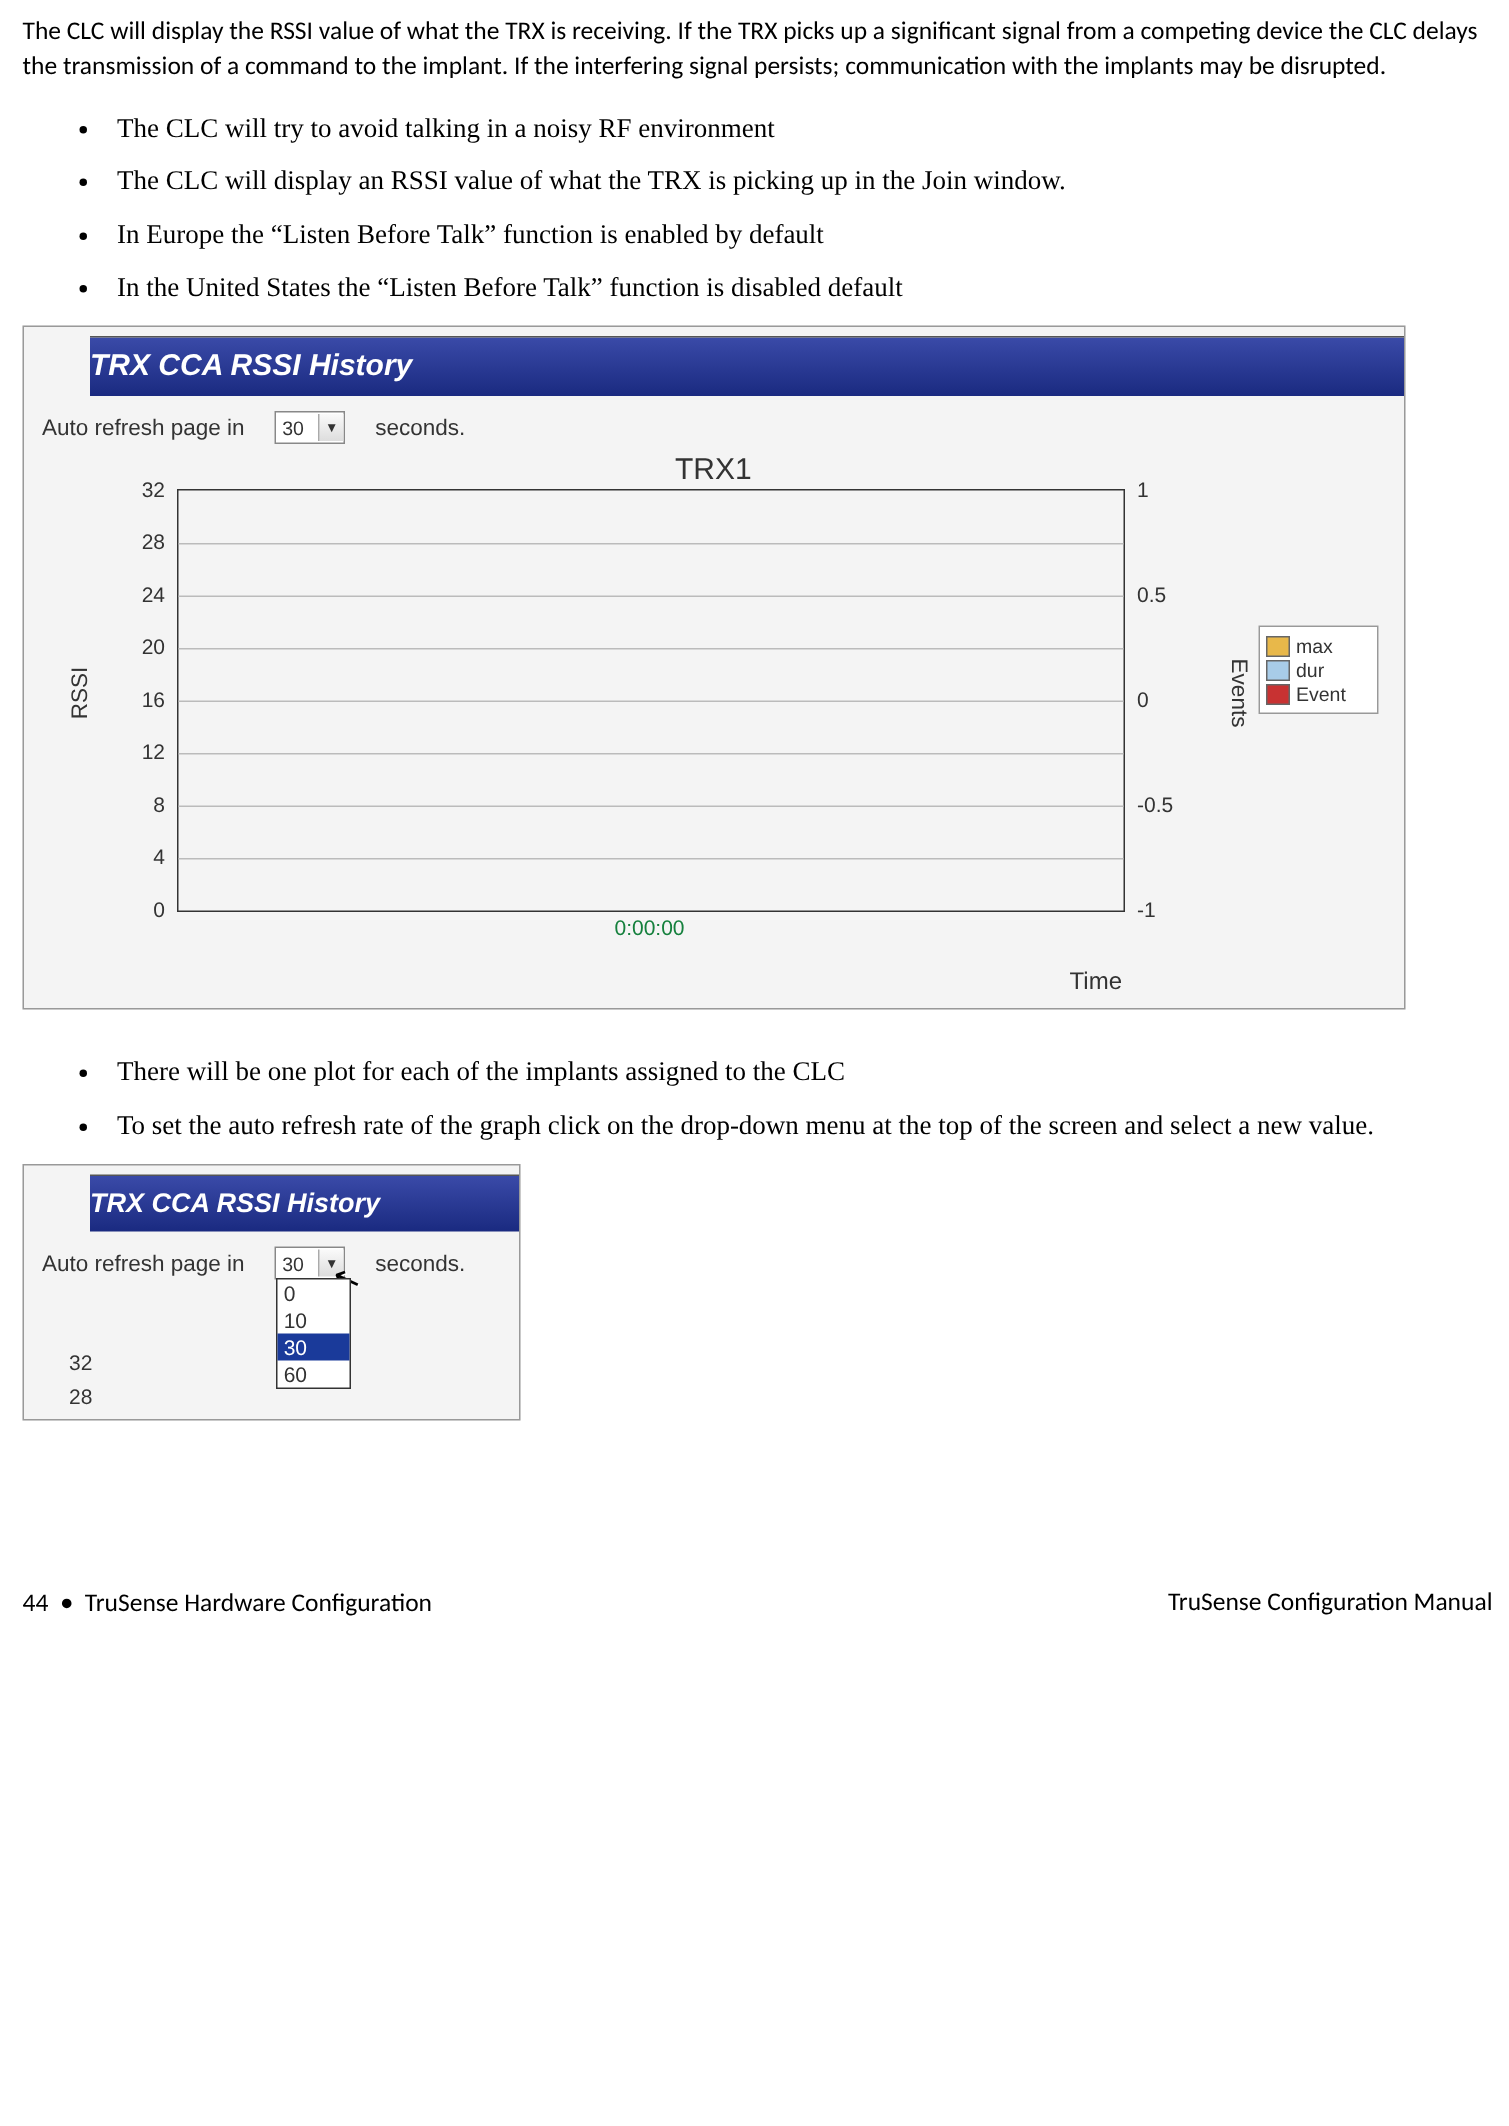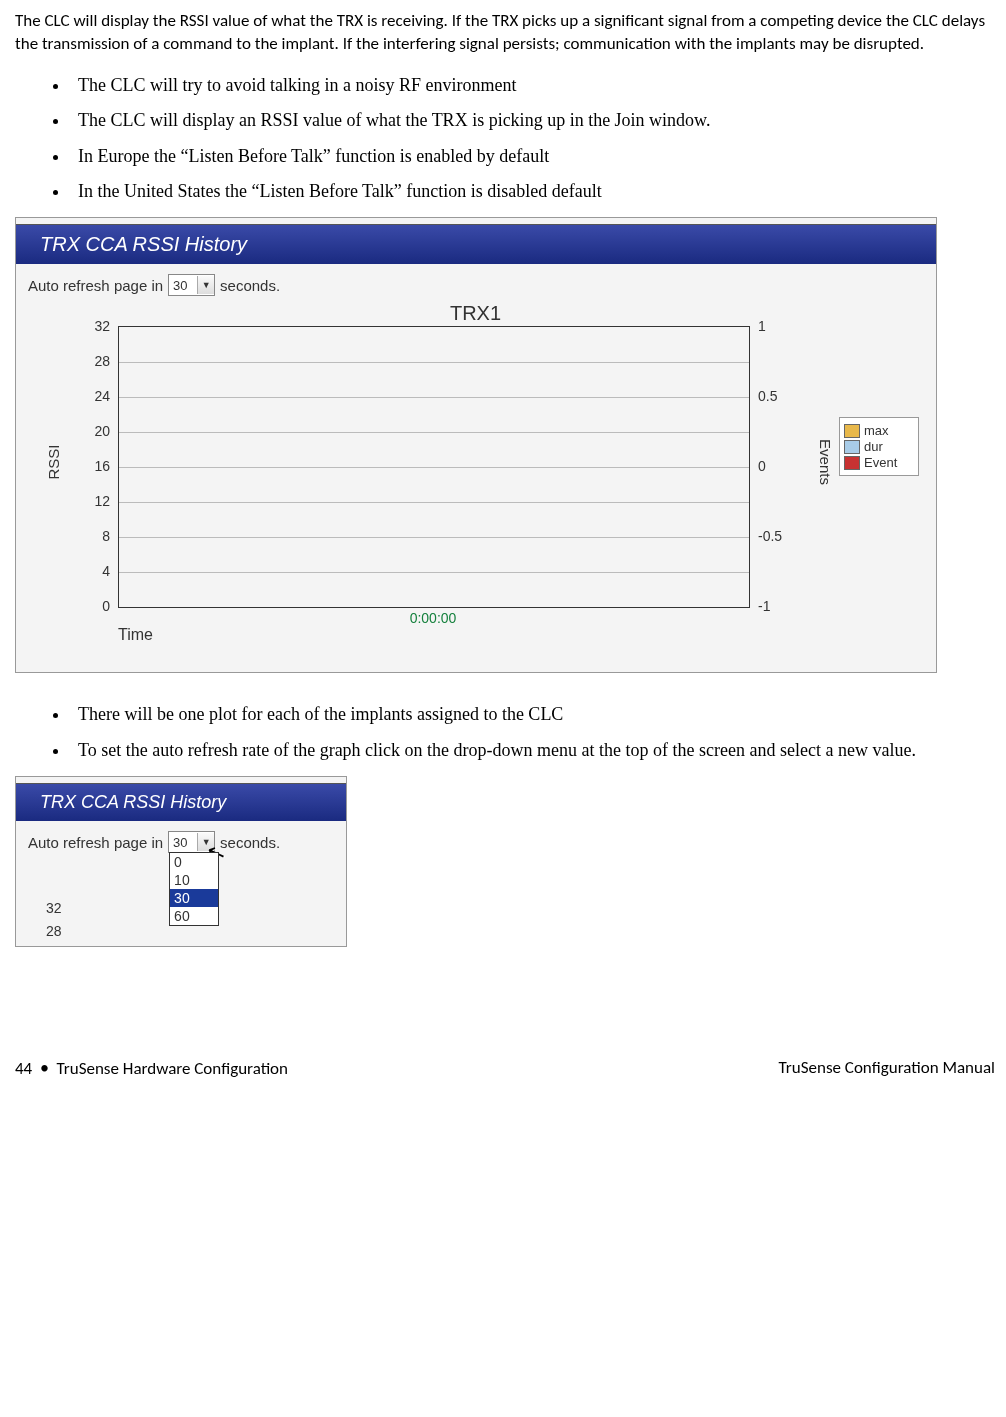--- a/index.html
+++ b/index.html
@@ -30,38 +30,39 @@
     .panel {
       border: 1px solid #999;
       background: #f4f4f4;
       width: 920px;
       margin-bottom: 30px;
     }
     .panel-title-bar {
       background: linear-gradient(#3a4aa8, #1a2a80);
       color: #fff;
       font-family: Arial, sans-serif;
-      font-weight: normal;
+      font-weight: bold;
       font-style: italic;
       font-size: 20px;
-      padding: 8px 24px;
+      padding: 8px 0;
       border-top: 1px solid #555;
       margin-top: 6px;
+      margin-left: 44px;
     }
     .panel-body {
       padding: 10px 12px;
       position: relative;
     }
     .refresh-row {
       font-family: Arial, sans-serif;
       font-size: 15px;
       color: #333;
       display: flex;
       align-items: center;
-      gap: 5px;
+      gap: 20px;
       margin-bottom: 6px;
     }
     .dropdown {
       display: inline-flex;
       align-items: center;
       border: 1px solid #888;
       background: #fff;
       height: 20px;
       font-size: 13px;
       font-family: Arial, sans-serif;
@@ -125,21 +126,21 @@
       position:absolute;top:160px;left:775px;
       transform:translateY(-50%) rotate(90deg);
       font-family:Arial,sans-serif;font-size:15px;color:#333;
     }
     .x-tick {
       position:absolute;top:308px;left:0;right:0;text-align:center;
       font-family:Arial,sans-serif;font-size:14px;color:#15803d;
       padding-left:90px;width:630px;
     }
     .x-label {
-      position:absolute;top:324px;left:0;right:0;text-align:left;
+      position:absolute;top:344px;left:0;right:0;text-align:right;
       font-family:Arial,sans-serif;font-size:16px;color:#333;
       padding-left:90px;width:630px;
     }
     .legend {
       position:absolute;top:115px;right:4px;width:70px;
       border:1px solid #999;background:#fff;padding:4px;
       font-family:Arial,sans-serif;font-size:13px;color:#333;
     }
     .legend-row{display:flex;align-items:center;gap:4px;margin:1px 0;}
     .legend-swatch{width:14px;height:12px;border:1px solid #666;}

